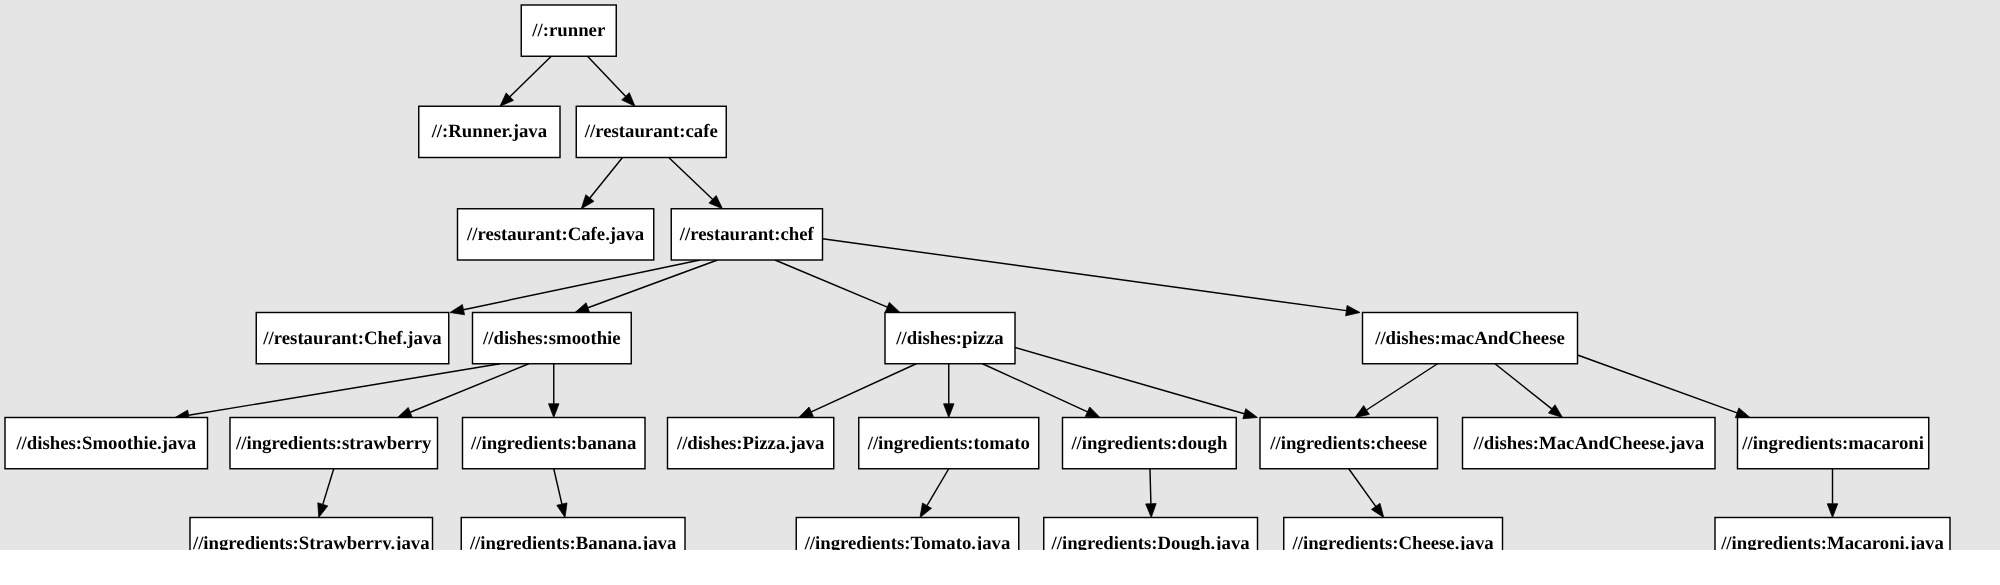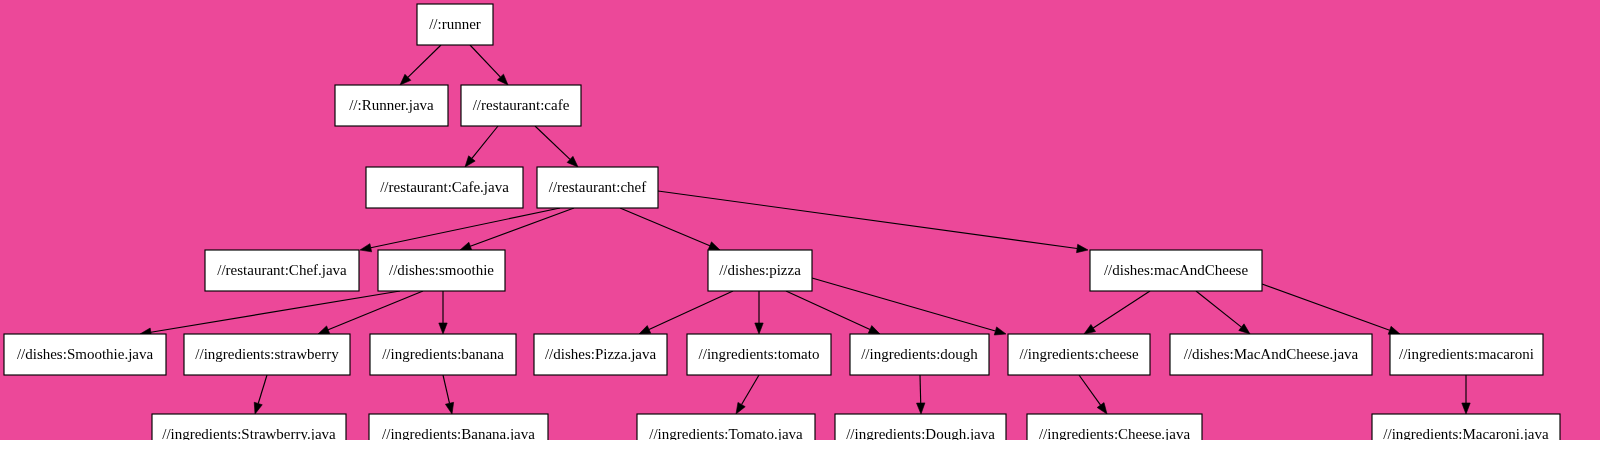--- a/index.html
+++ b/index.html
@@ -4,23 +4,24 @@
 <style>
   html, body {
     margin: 0;
     padding: 0;
     background: #ffffff;
   }
   #graph-root {
     position: relative;
     width: 1600px;
     height: 440px;
-    background: #ec4899;
+    background: #e5e5e5;
     font-family: "Liberation Serif", "DejaVu Serif", serif;
     overflow: hidden;
+    font-weight: bold;
   }
   svg#graph-canvas {
     display: block;
     width: 1600px;
     height: 468px;
   }
   .node-box {
     fill: #ffffff;
     stroke: #000000;
     stroke-width: 1.15;

